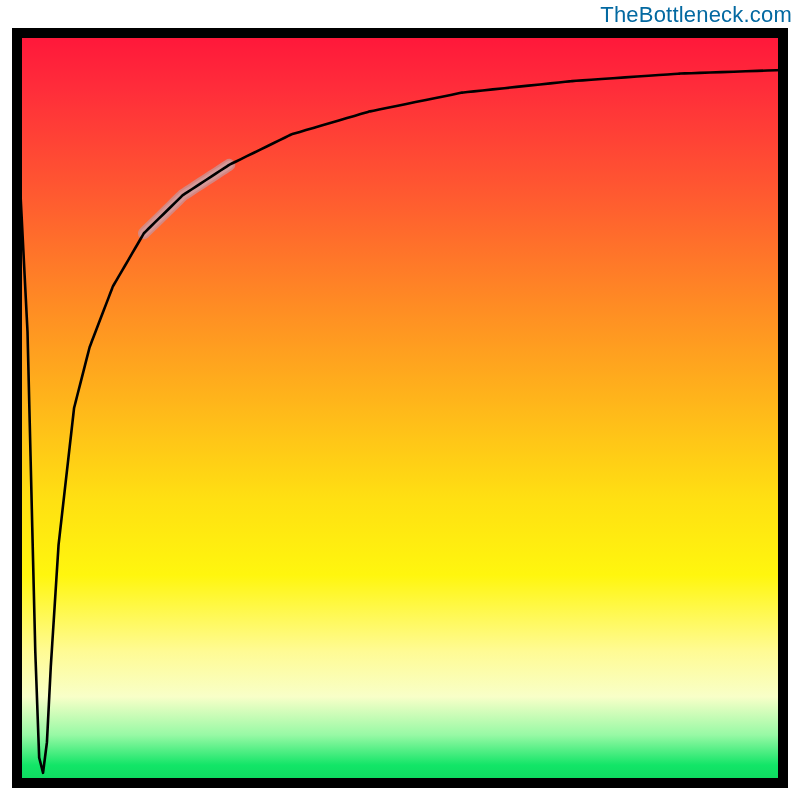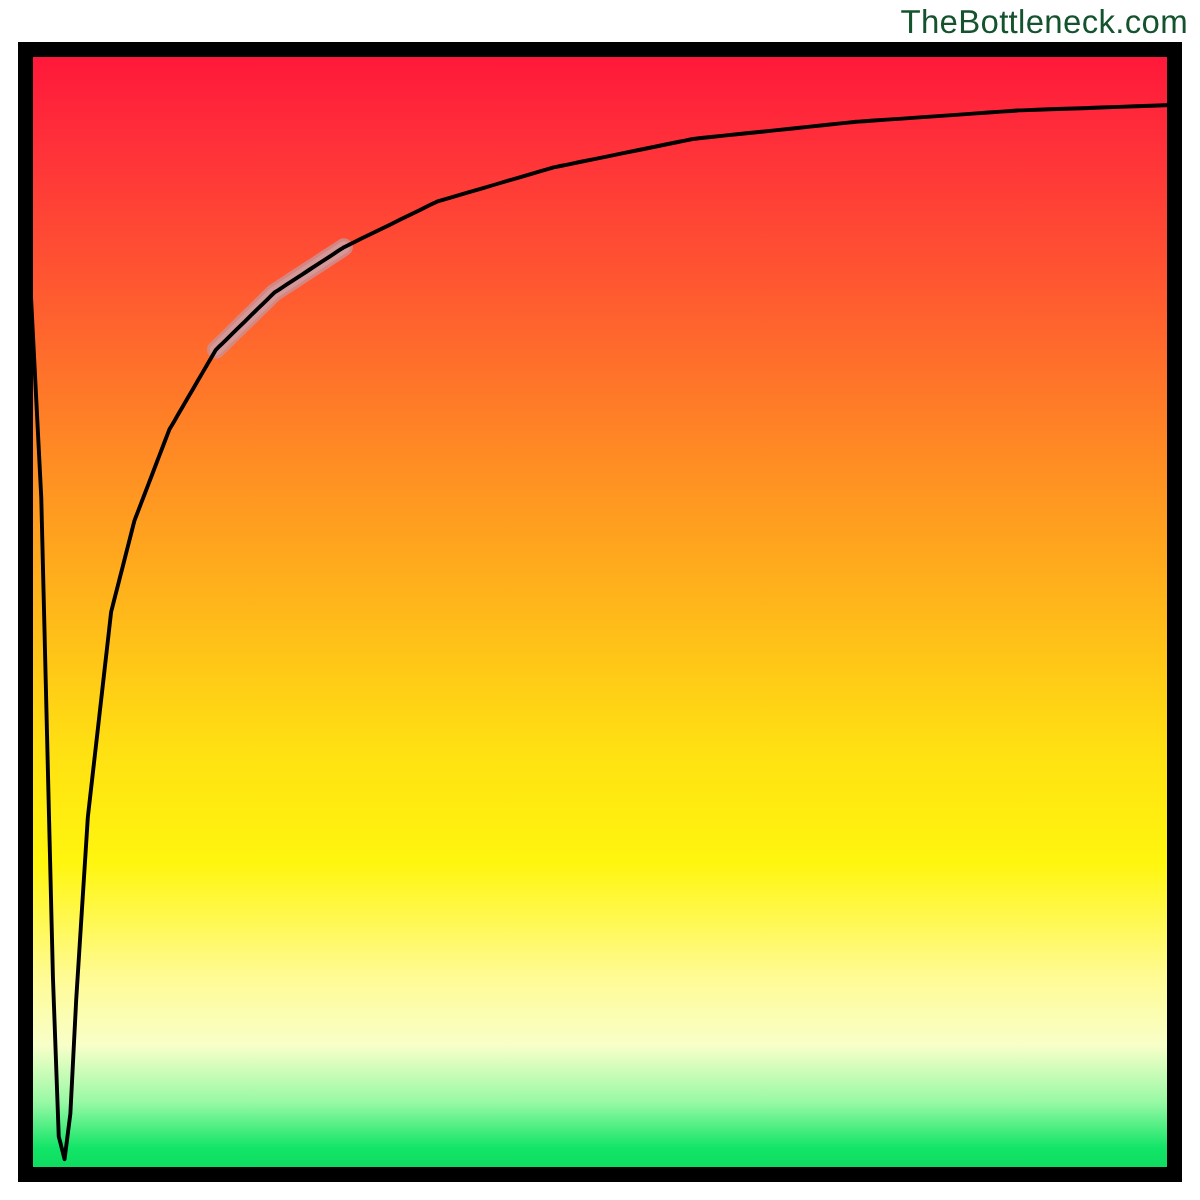--- a/index.html
+++ b/index.html
@@ -12,21 +12,21 @@
   }
   .container {
     position: relative;
     width: 800px;
     height: 800px;
   }
   .watermark {
     position: absolute;
     top: 2px;
     right: 8px;
-    color: #14532d;
+    color: #0369a1;
     font-size: 22px;
     font-weight: 500;
     letter-spacing: 0.2px;
     z-index: 3;
   }
   .plot-wrapper {
     position: absolute;
     top: 28px;
     left: 12px;
     width: 776px;

